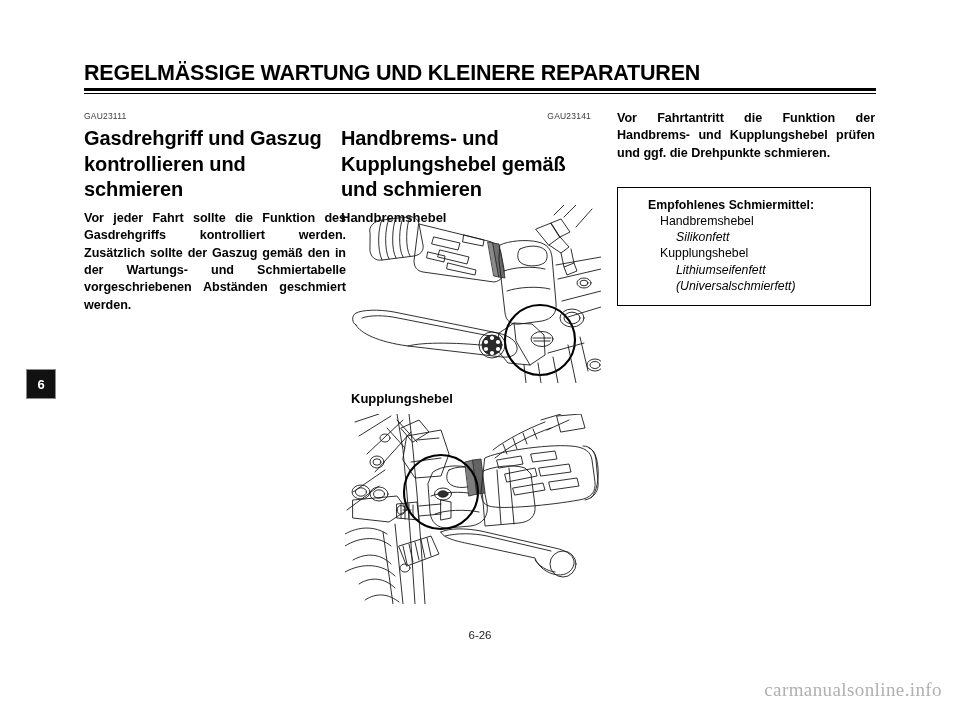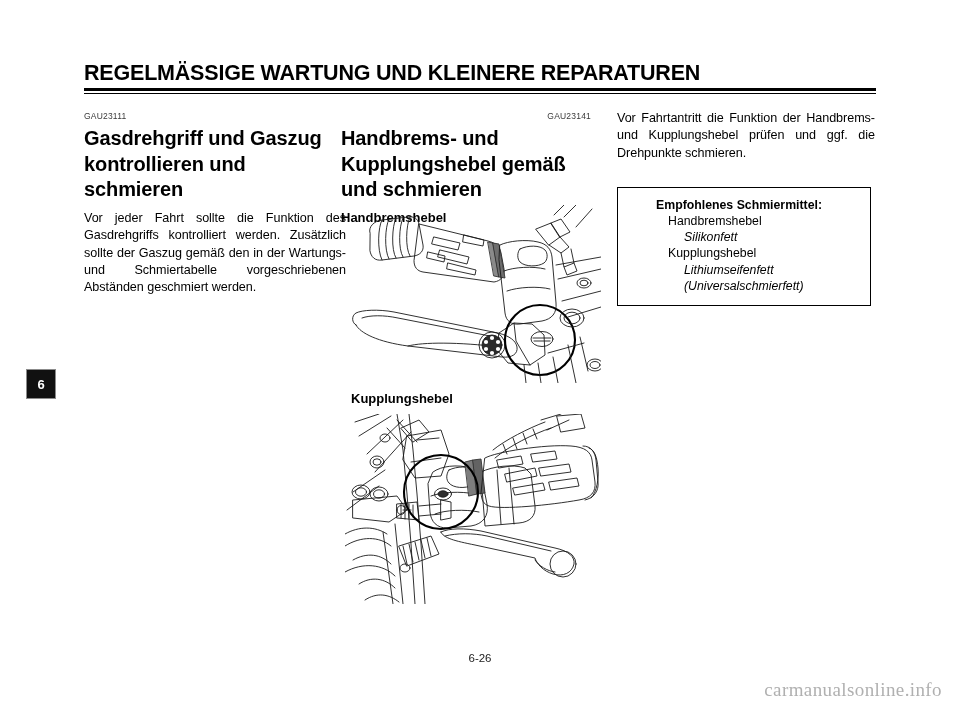--- a/index.html
+++ b/index.html
@@ -98,31 +98,32 @@
     margin: 4px 0 6px 0;
     line-height: 1.3;
   }
   p.body {
     font-size: 12.6px;
     line-height: 1.38;
     margin: 0;
     text-align: justify;
     text-justify: inter-word;
     letter-spacing: -0.05px;
+    font-weight: bold;
   }
 
   
   .lube-box {
     position: absolute;
     left: 617px;
     top: 187px;
     width: 254px;
     box-sizing: border-box;
     border: 1.3px solid #000;
-    padding: 10px 10px 11px 20px;
+    padding: 10px 10px 11px 12px;
     background: #fff;
   }
   .lube-title {
     font-size: 12.3px;
     font-weight: bold;
     margin-bottom: 1px;
     padding-left: 18px;
   }
   .lube-l1 { font-size: 12.3px; padding-left: 30px; line-height: 1.32; }
   .lube-l2 { font-size: 12.3px; padding-left: 46px; line-height: 1.32; font-style: italic; }
@@ -137,21 +138,20 @@
 
   
   .page-number {
     position: absolute;
     left: 0;
     right: 0;
     top: 629px;
     text-align: center;
     font-size: 11.5px;
     color: #1a1a1a;
-    margin-top: 23px;
   }
   .watermark {
     position: absolute;
     right: 18px;
     top: 679px;
     font-size: 19px;
     color: #b0b0b0;
     letter-spacing: 0.4px;
     font-family: Liberation Serif, serif;
   }

